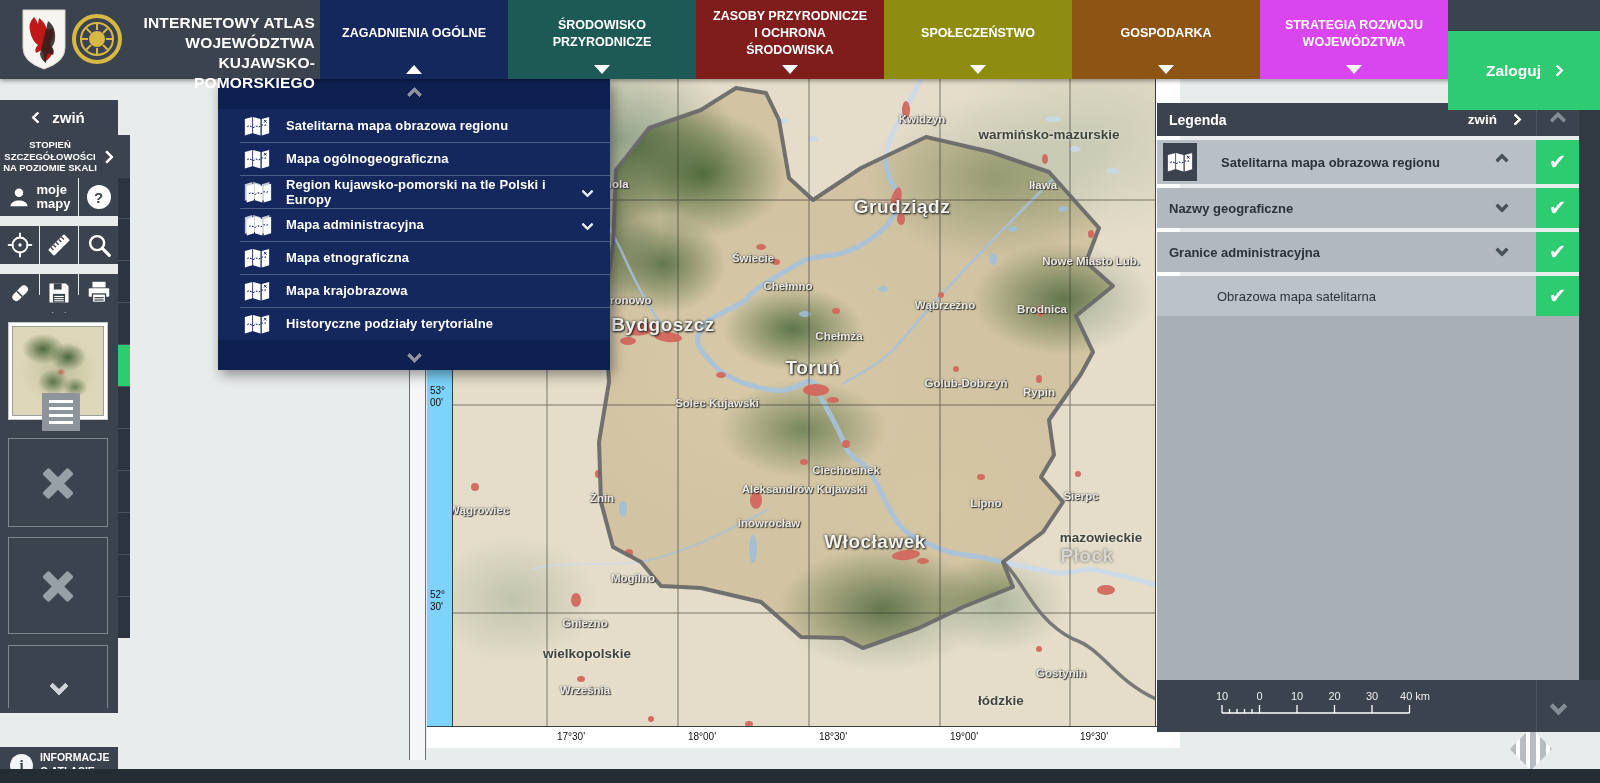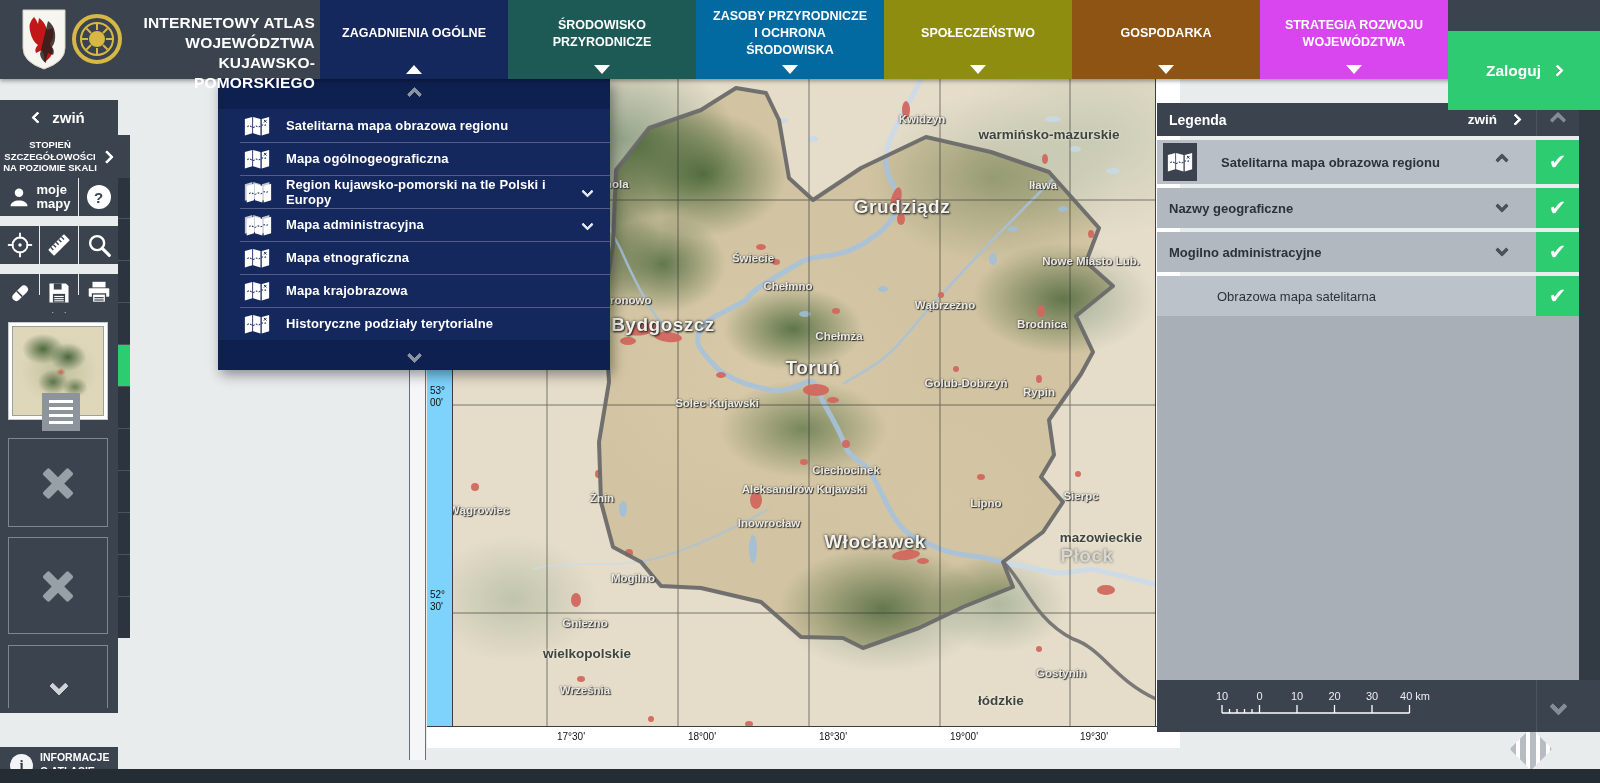--- a/index.html
+++ b/index.html
@@ -212,21 +212,21 @@
     </div>
     <nav class="nav-tabs">
         <div class="tab" style="background: rgb(21, 40, 93);">
           <span class="tab-label">ZAGADNIENIA OGÓLNE</span>
           <i class="tri tri-up"></i>
         </div>
         <div class="tab" style="background: rgb(29, 90, 85);">
           <span class="tab-label">ŚRODOWISKO PRZYRODNICZE</span>
           <i class="tri tri-down"></i>
         </div>
-        <div class="tab" style="background: #0369a1;">
+        <div class="tab" style="background: #7f1d1d;">
           <span class="tab-label">ZASOBY PRZYRODNICZE I OCHRONA ŚRODOWISKA</span>
           <i class="tri tri-down"></i>
         </div>
         <div class="tab" style="background: rgb(143, 141, 16); text-align: center;">
           <span class="tab-label">SPOŁECZEŃSTWO</span>
           <i class="tri tri-down"></i>
         </div>
         <div class="tab" style="background: rgb(141, 84, 19);">
           <span class="tab-label">GOSPODARKA</span>
           <i class="tri tri-down"></i>
@@ -351,21 +351,21 @@
           <span class="city-lg" style="left: 422px; top: 463px;">Włocławek</span>
           <span class="city-lg-muted" style="left: 634px; top: 477px;">Płock</span>
           <span class="city-sm" style="left: 469px; top: 22px;">Kwidzyn</span>
           <span class="city-sm" style="left: 590px; top: 88px;">Iława</span>
           <span class="city-sm" style="left: 638px; top: 164px;">Nowe Miasto Lub.</span>
           <span class="city-sm" style="left: 154px; top: 87px;">Tuchola</span>
           <span class="city-sm" style="left: 170px; top: 203px;">Koronowo</span>
           <span class="city-sm" style="left: 300px; top: 161px;">Świecie</span>
           <span class="city-sm" style="left: 335px; top: 189px;">Chełmno</span>
           <span class="city-sm" style="left: 492px; top: 208px;">Wąbrzeźno</span>
-          <span class="city-sm" style="left: 589px; top: 227px; text-align: center;">Brodnica</span>
+          <span class="city-sm" style="left: 589px; top: 212px; text-align: center;">Brodnica</span>
           <span class="city-sm" style="left: 386px; top: 239px;">Chełmża</span>
           <span class="city-sm" style="left: 513px; top: 286px;">Golub-Dobrzyń</span>
           <span class="city-sm" style="left: 586px; top: 295px;">Rypin</span>
           <span class="city-sm" style="left: 264px; top: 306px;">Solec Kujawski</span>
           <span class="city-sm" style="left: 393px; top: 373px;">Ciechocinek</span>
           <span class="city-sm" style="left: 351px; top: 392px;">Aleksandrów Kujawski</span>
           <span class="city-sm" style="left: 149px; top: 401px;">Żnin</span>
           <span class="city-sm" style="left: 533px; top: 406px;">Lipno</span>
           <span class="city-sm" style="left: 628px; top: 399px;">Sierpc</span>
           <span class="city-sm" style="left: 316px; top: 426px;">Inowrocław</span>
@@ -641,21 +641,21 @@
           <div class="row-content">
             <span class="row-label">Nazwy geograficzne</span>
           </div>
           <i class="chev down"></i>
           <div class="check-cell">
             <span>✔</span>
           </div>
         </div>
         <div class="lg-row" style="height: 40px;">
           <div class="row-content">
-            <span class="row-label">Mogilno administracyjne</span>
+            <span class="row-label">Granice administracyjna</span>
           </div>
           <i class="chev down"></i>
           <div class="check-cell">
             <span>✔</span>
           </div>
         </div>
         <div class="lg-row sub" style="height: 40px;">
           <div class="row-content">
             <span class="row-label">Obrazowa mapa satelitarna</span>
           </div>

